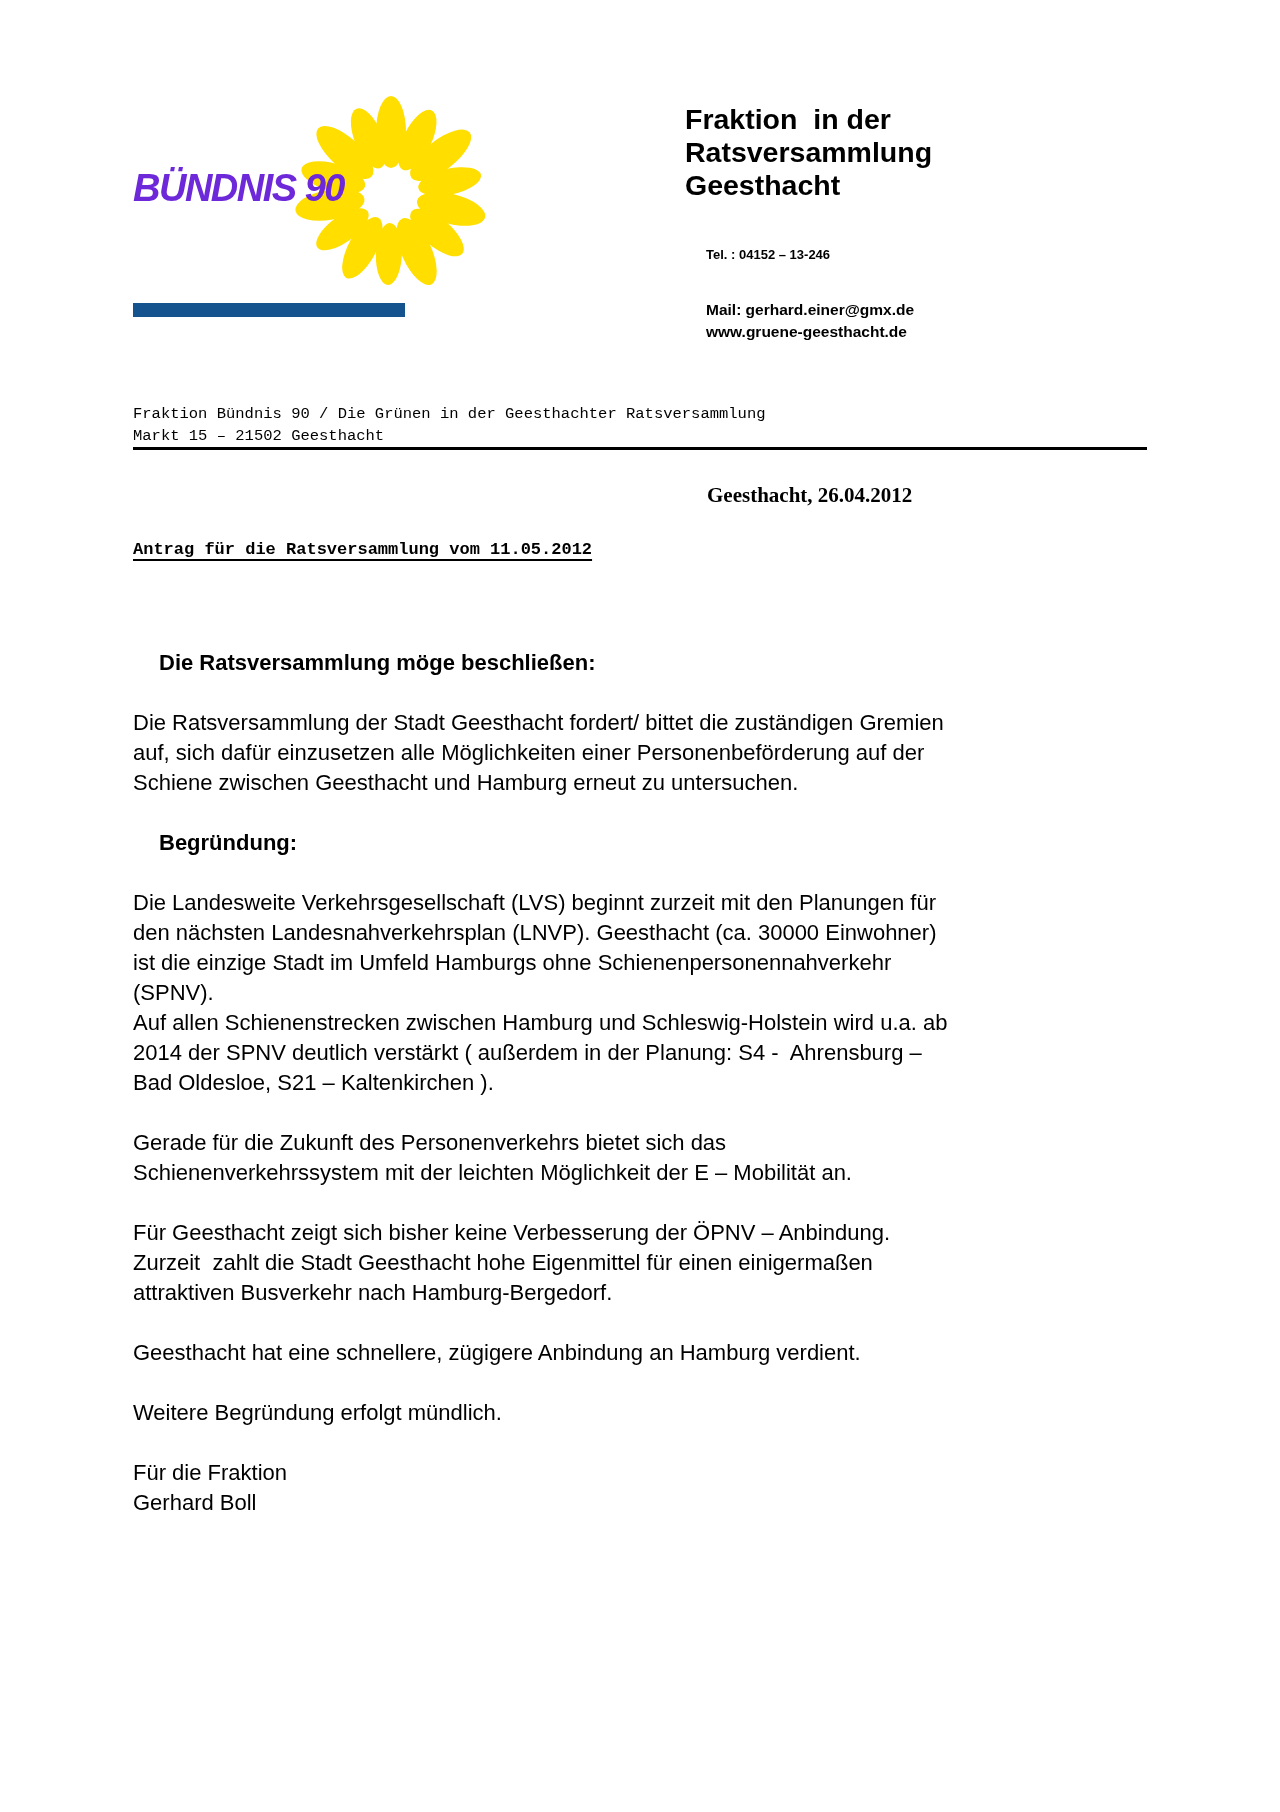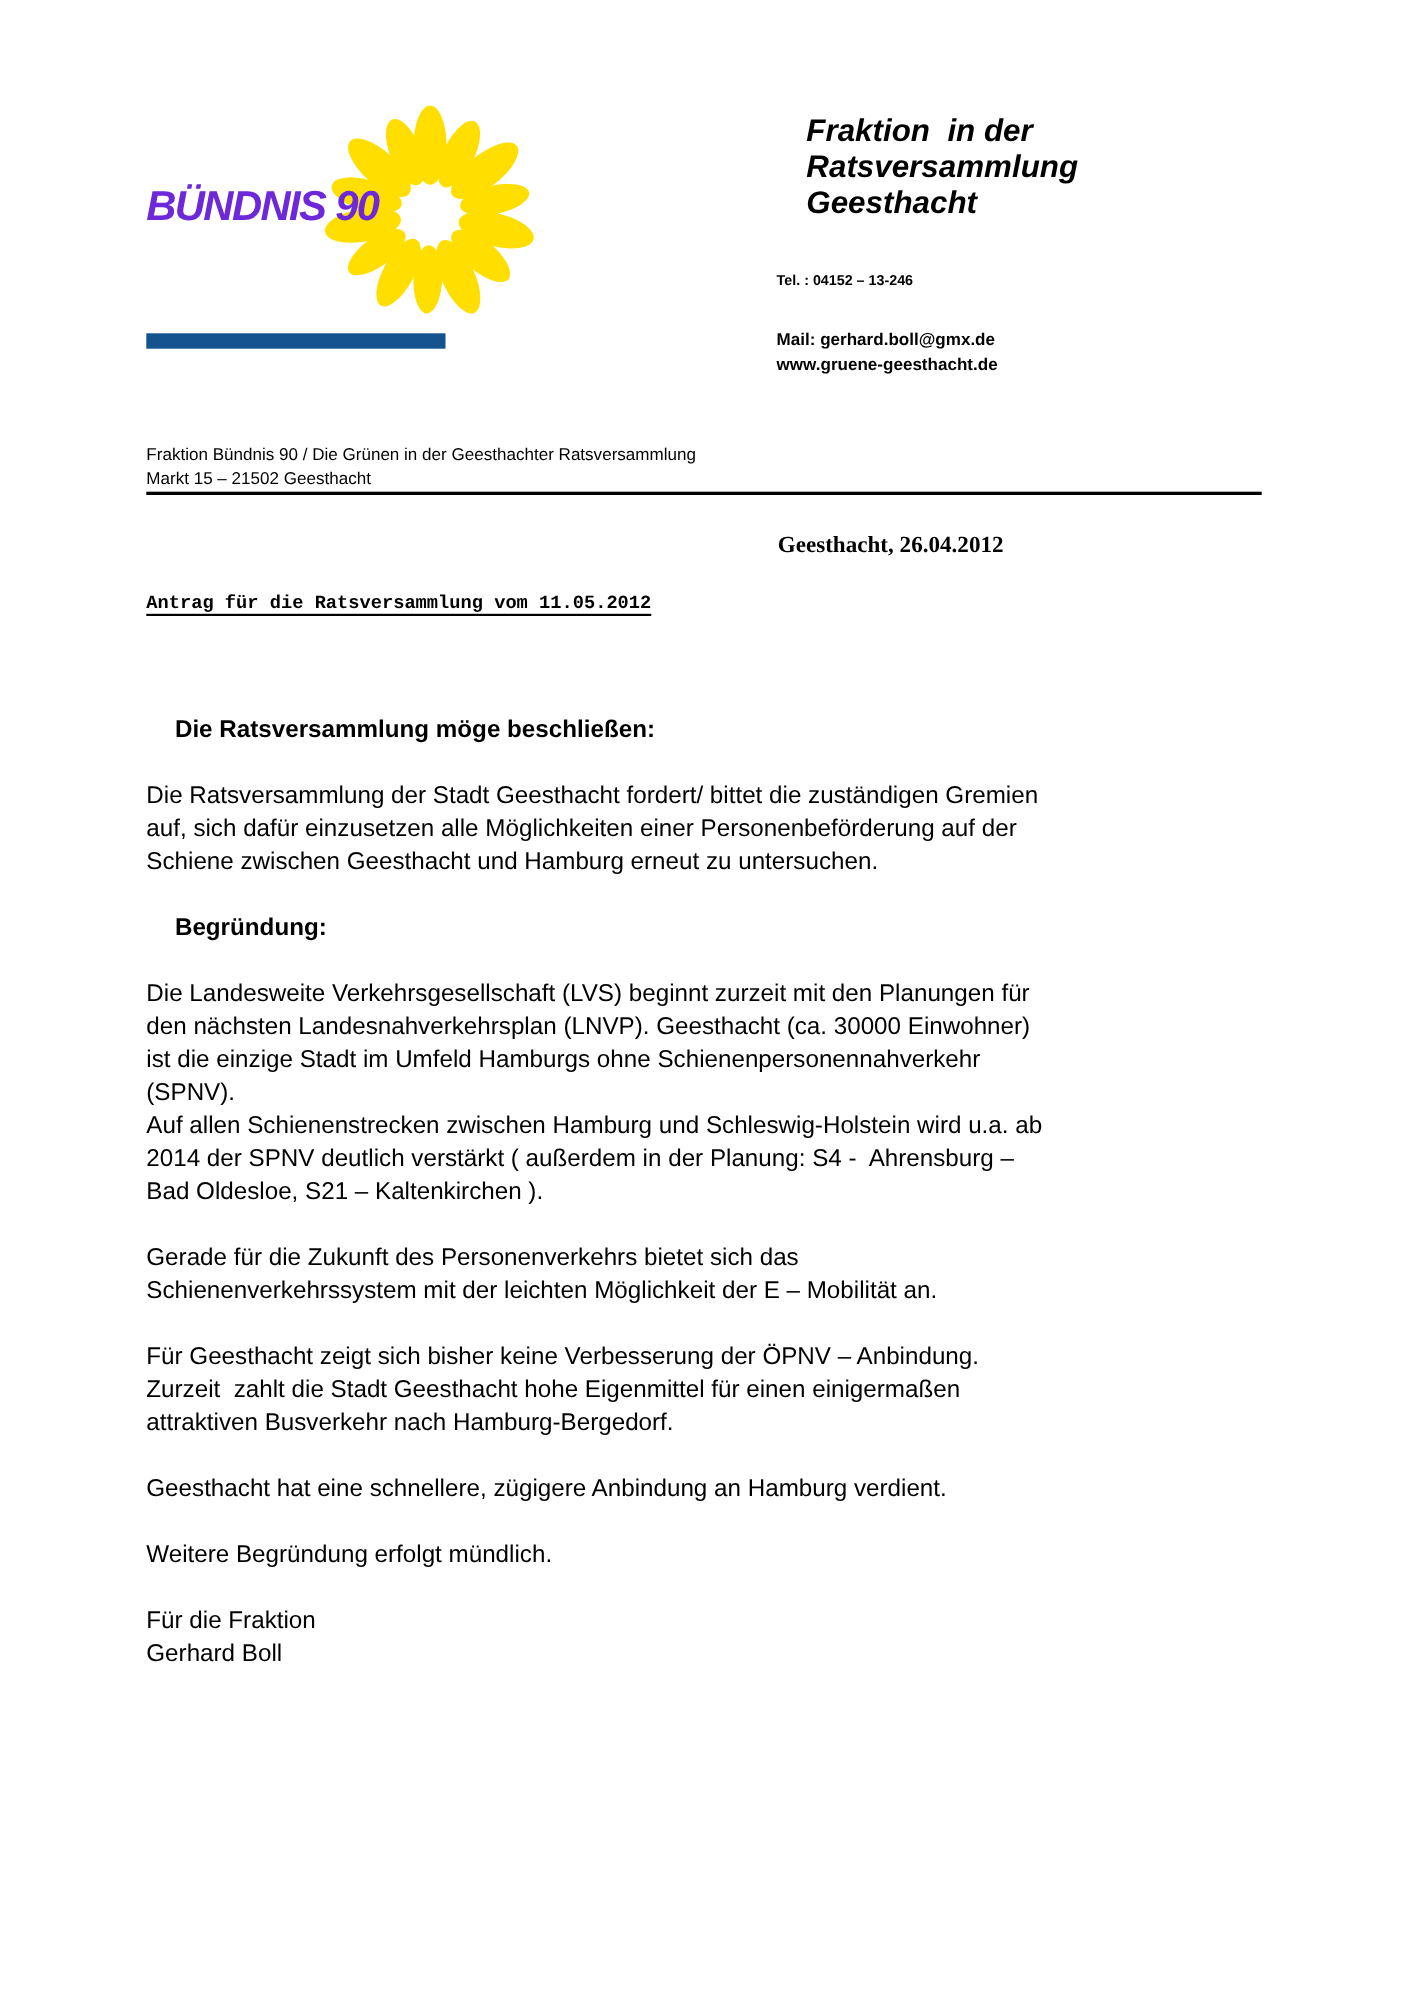--- a/index.html
+++ b/index.html
@@ -17,36 +17,36 @@
     color:#6d28d9; white-space:pre;
   }
   .sunflower { position:absolute; left:291px; top:76px; z-index:1; }
   .logo-bar {
     position:absolute; left:133px; top:303px; width:272px; height:14px;
     background:#15538e; z-index:3;
   }
 
   
   .hdr-title {
-    position:absolute; left:733px; top:103px;
-    font-size:28.5px; font-weight:bold; line-height:33px; white-space:pre-wrap;font-style:italic;
+    position:absolute; left:685px; top:103px;
+    font-size:28.5px; font-weight:bold; line-height:33px; white-space:pre-wrap;
   }
   .hdr-tel {
     position:absolute; left:706px; top:247px;
     font-size:13px; font-weight:bold;
   }
   .hdr-mail {
     position:absolute; left:706px; top:299px;
     font-size:15.5px; font-weight:bold; line-height:22px; white-space:pre-wrap;
   }
 
   
   .sender {
     position:absolute; left:133px; top:403px;
-    font-family:Liberation Sans, sans-serif;
+    font-family:Liberation Mono, monospace;
     font-size:15.5px; line-height:22px; white-space:pre-wrap;
   }
   .rule {
     position:absolute; left:133px; top:447px; width:1014px; height:3px;
     background:#000;
   }
 
   
   .date {
     position:absolute; left:707px; top:483px;
@@ -122,21 +122,21 @@
         </g>
     </g>
   </svg>
 
   <div class="logo-bar"></div>
 
   <div class="hdr-title">Fraktion  in der
 Ratsversammlung
 Geesthacht</div>
   <div class="hdr-tel">Tel. : 04152 – 13-246</div>
-  <div class="hdr-mail">Mail: gerhard.boll@gmx.de
+  <div class="hdr-mail">Mail: gerhard.einer@gmx.de
 www.gruene-geesthacht.de</div>
 
   <div class="sender">Fraktion Bündnis 90 / Die Grünen in der Geesthachter Ratsversammlung
 Markt 15 – 21502 Geesthacht</div>
   <div class="rule"></div>
 
   <div class="date">Geesthacht, 26.04.2012</div>
   <div class="subject">Antrag für die Ratsversammlung vom 11.05.2012</div>
 
   <div class="letter-body">

